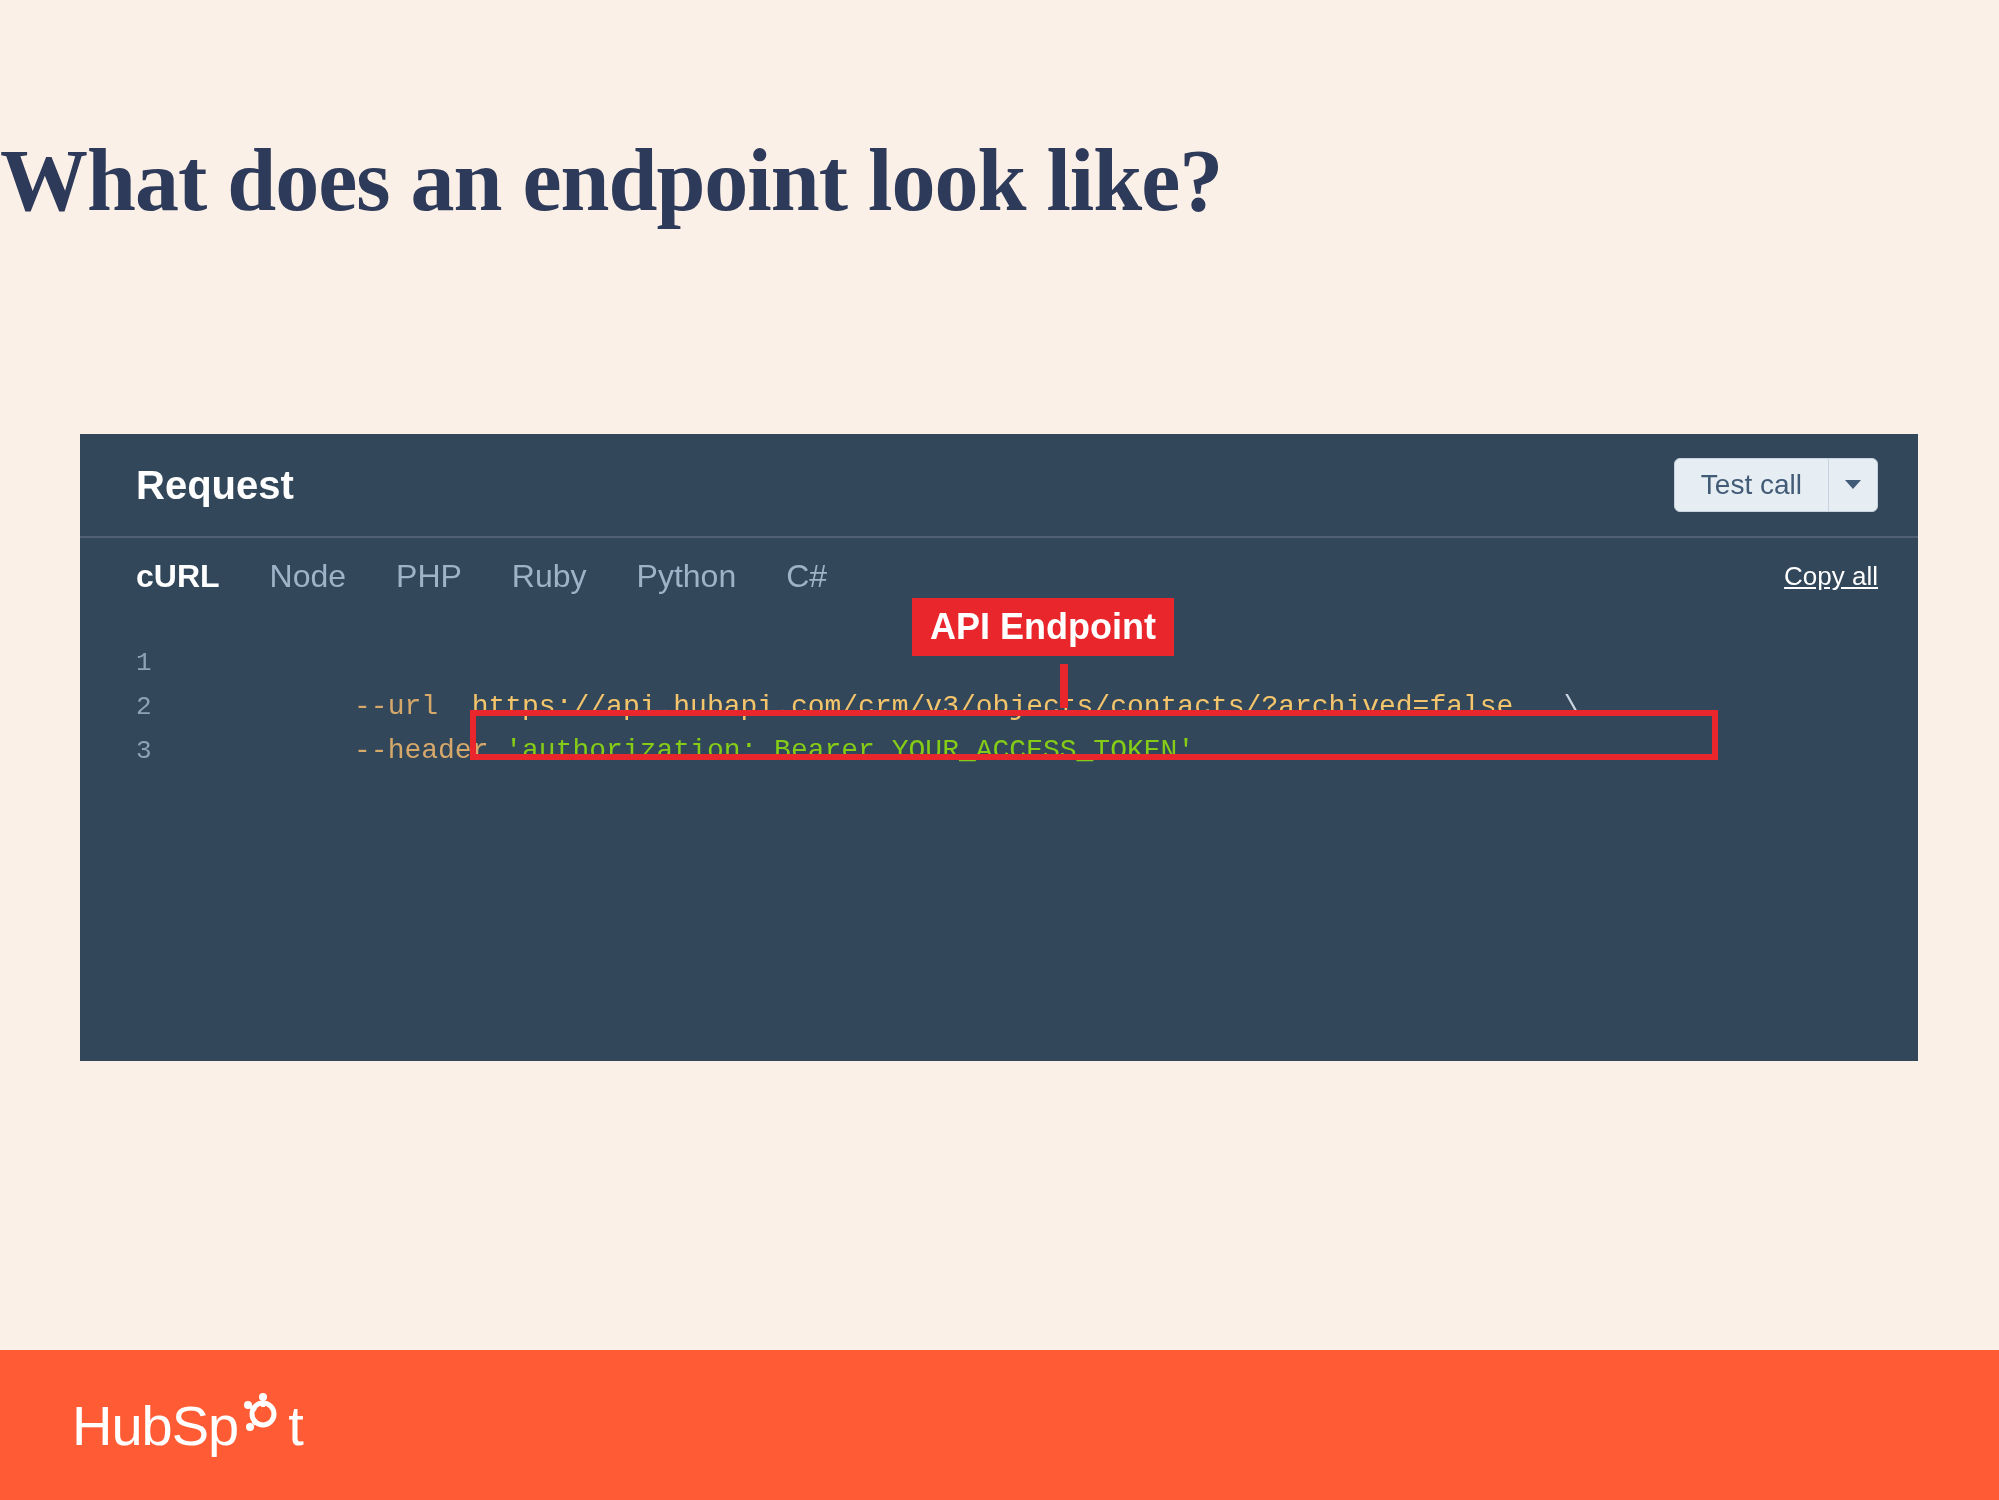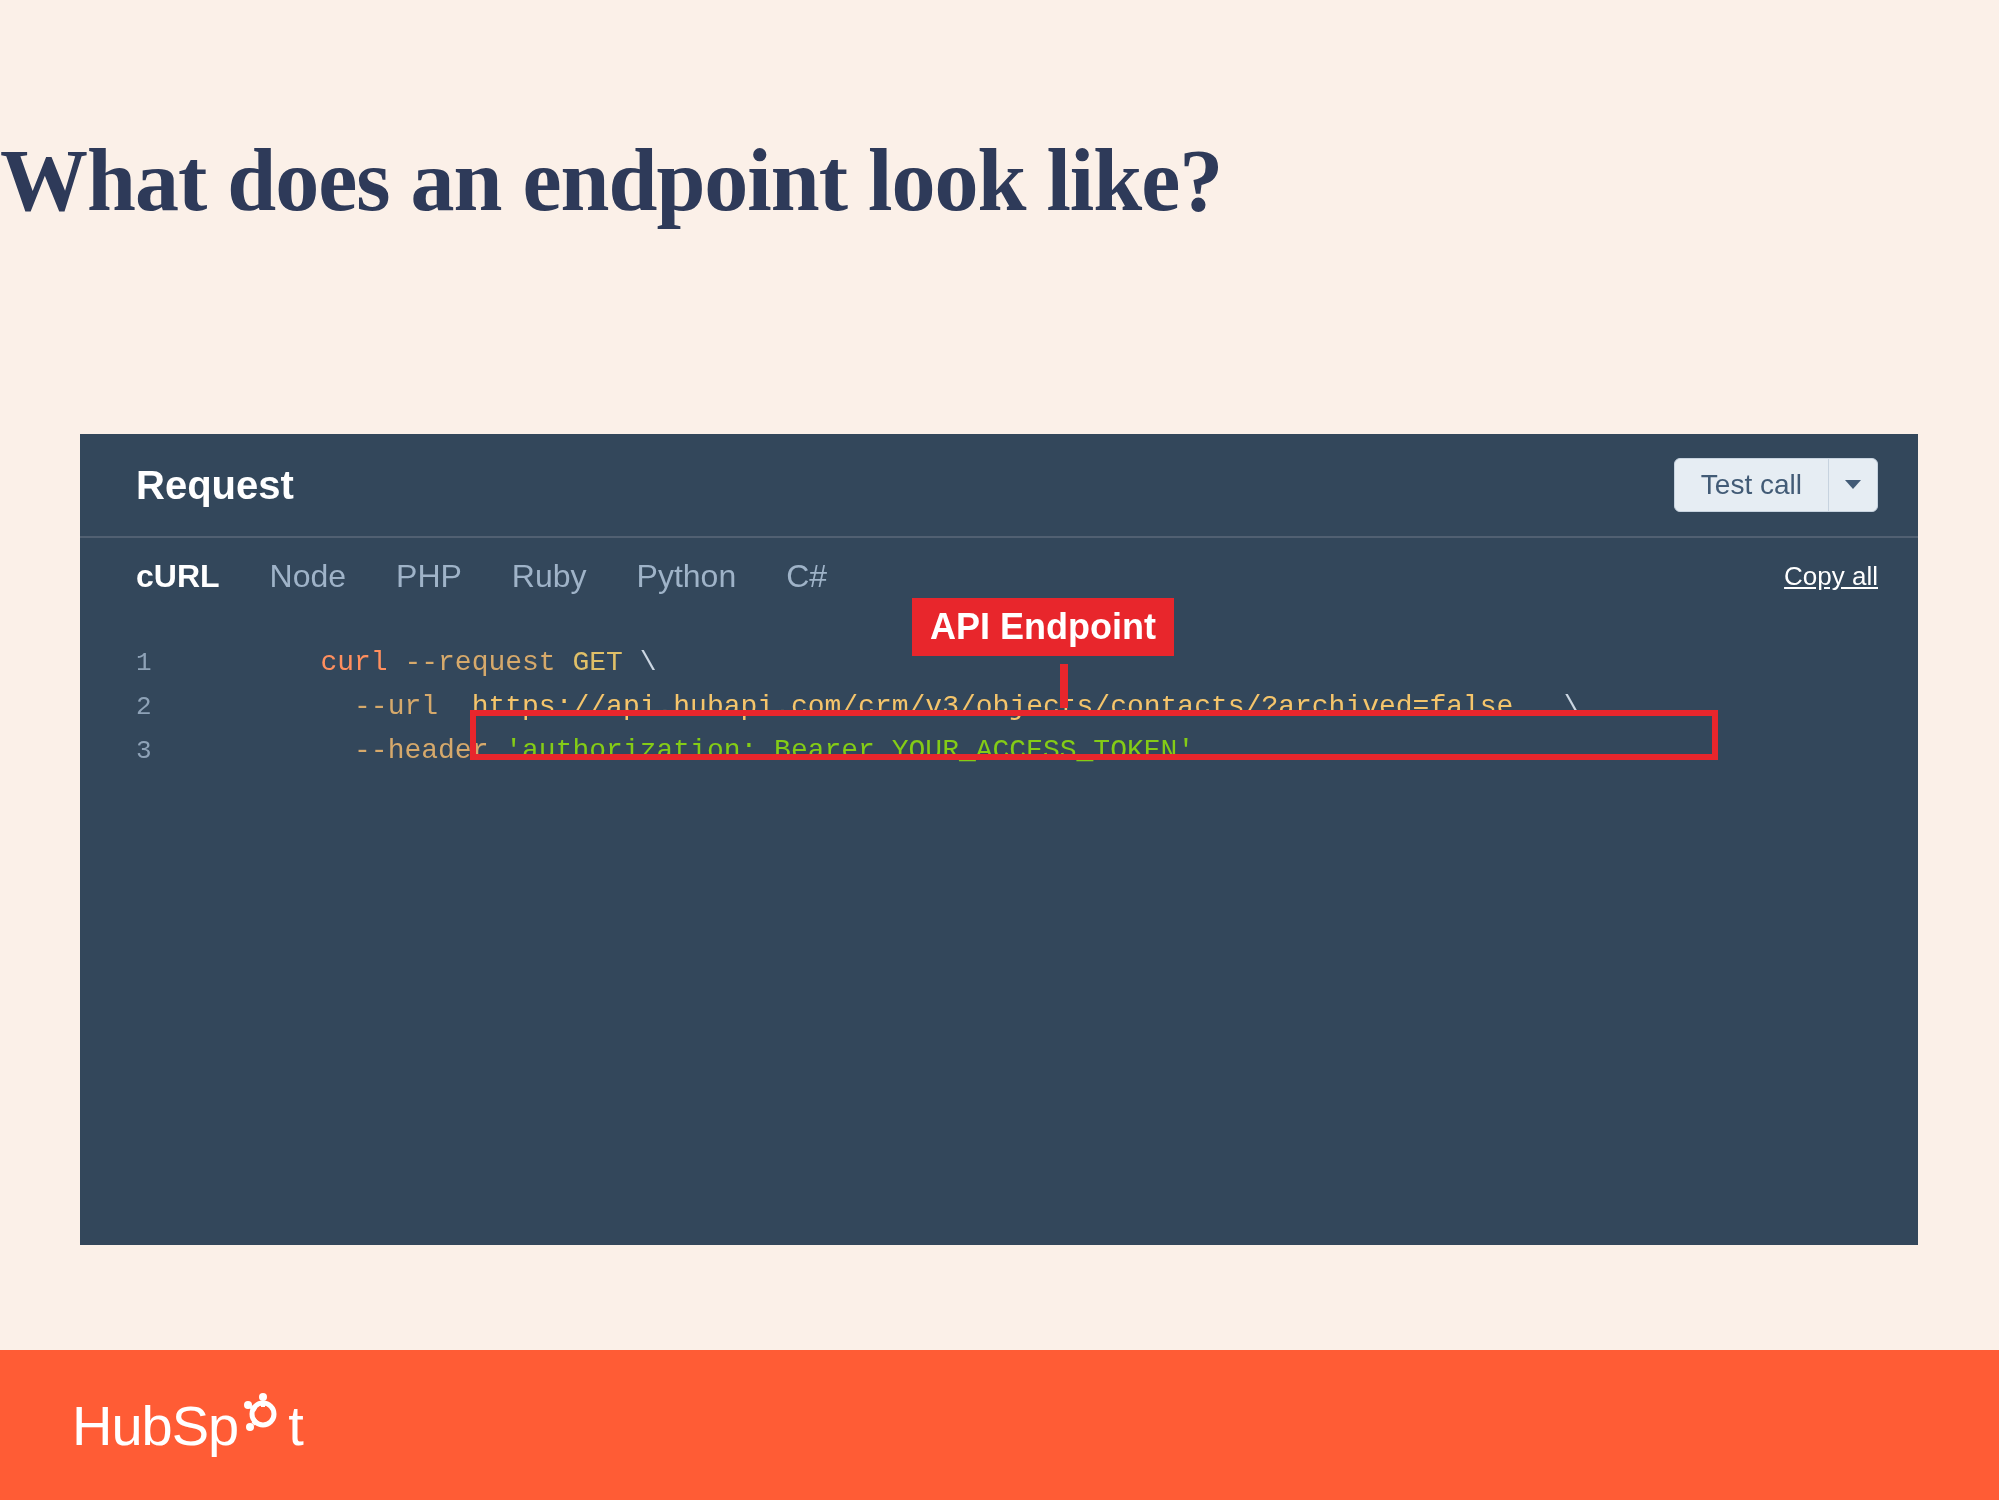--- a/index.html
+++ b/index.html
@@ -19,21 +19,21 @@
     color: #2e3a59;
     margin-top: 130px;
     margin-bottom: 0;
     letter-spacing: -1px;
   }
   .panel {
     position: absolute;
     left: 80px;
     top: 434px;
     width: 1838px;
-    height: 811px;
+    height: 627px;
     background: #33475b;
     color: #fff;
   }
   .panel-header {
     display: flex;
     align-items: center;
     justify-content: space-between;
     padding: 24px 40px 24px 56px;
     border-bottom: 2px solid #516072;
   }
@@ -196,23 +196,20 @@
     <div class="copy-all">Copy all</div>
   </div>
 
   <div class="annotation-label">API Endpoint</div>
   <div class="annotation-line"></div>
   <div class="annotation-box"></div>
 
   <div class="code-area">
     <div class="code-line">
       <span class="ln">1</span>
-      <span class="code-text">
-        <span class="tk-cmd">curl</span><span class="tk-flag"> --request</span><span class="tk-method"> GET </span><span class="tk-slash">\</span>
-      </span>
     </div>
     <div class="code-line">
       <span class="ln">2</span>
       <span class="code-text">
         <span class="tk-flag">  --url</span><span class="tk-url">  https://api.hubapi.com/crm/v3/objects/contacts/?archived=false  </span><span class="tk-slash"> \</span>
       </span>
     </div>
     <div class="code-line">
       <span class="ln">3</span>
       <span class="code-text">

